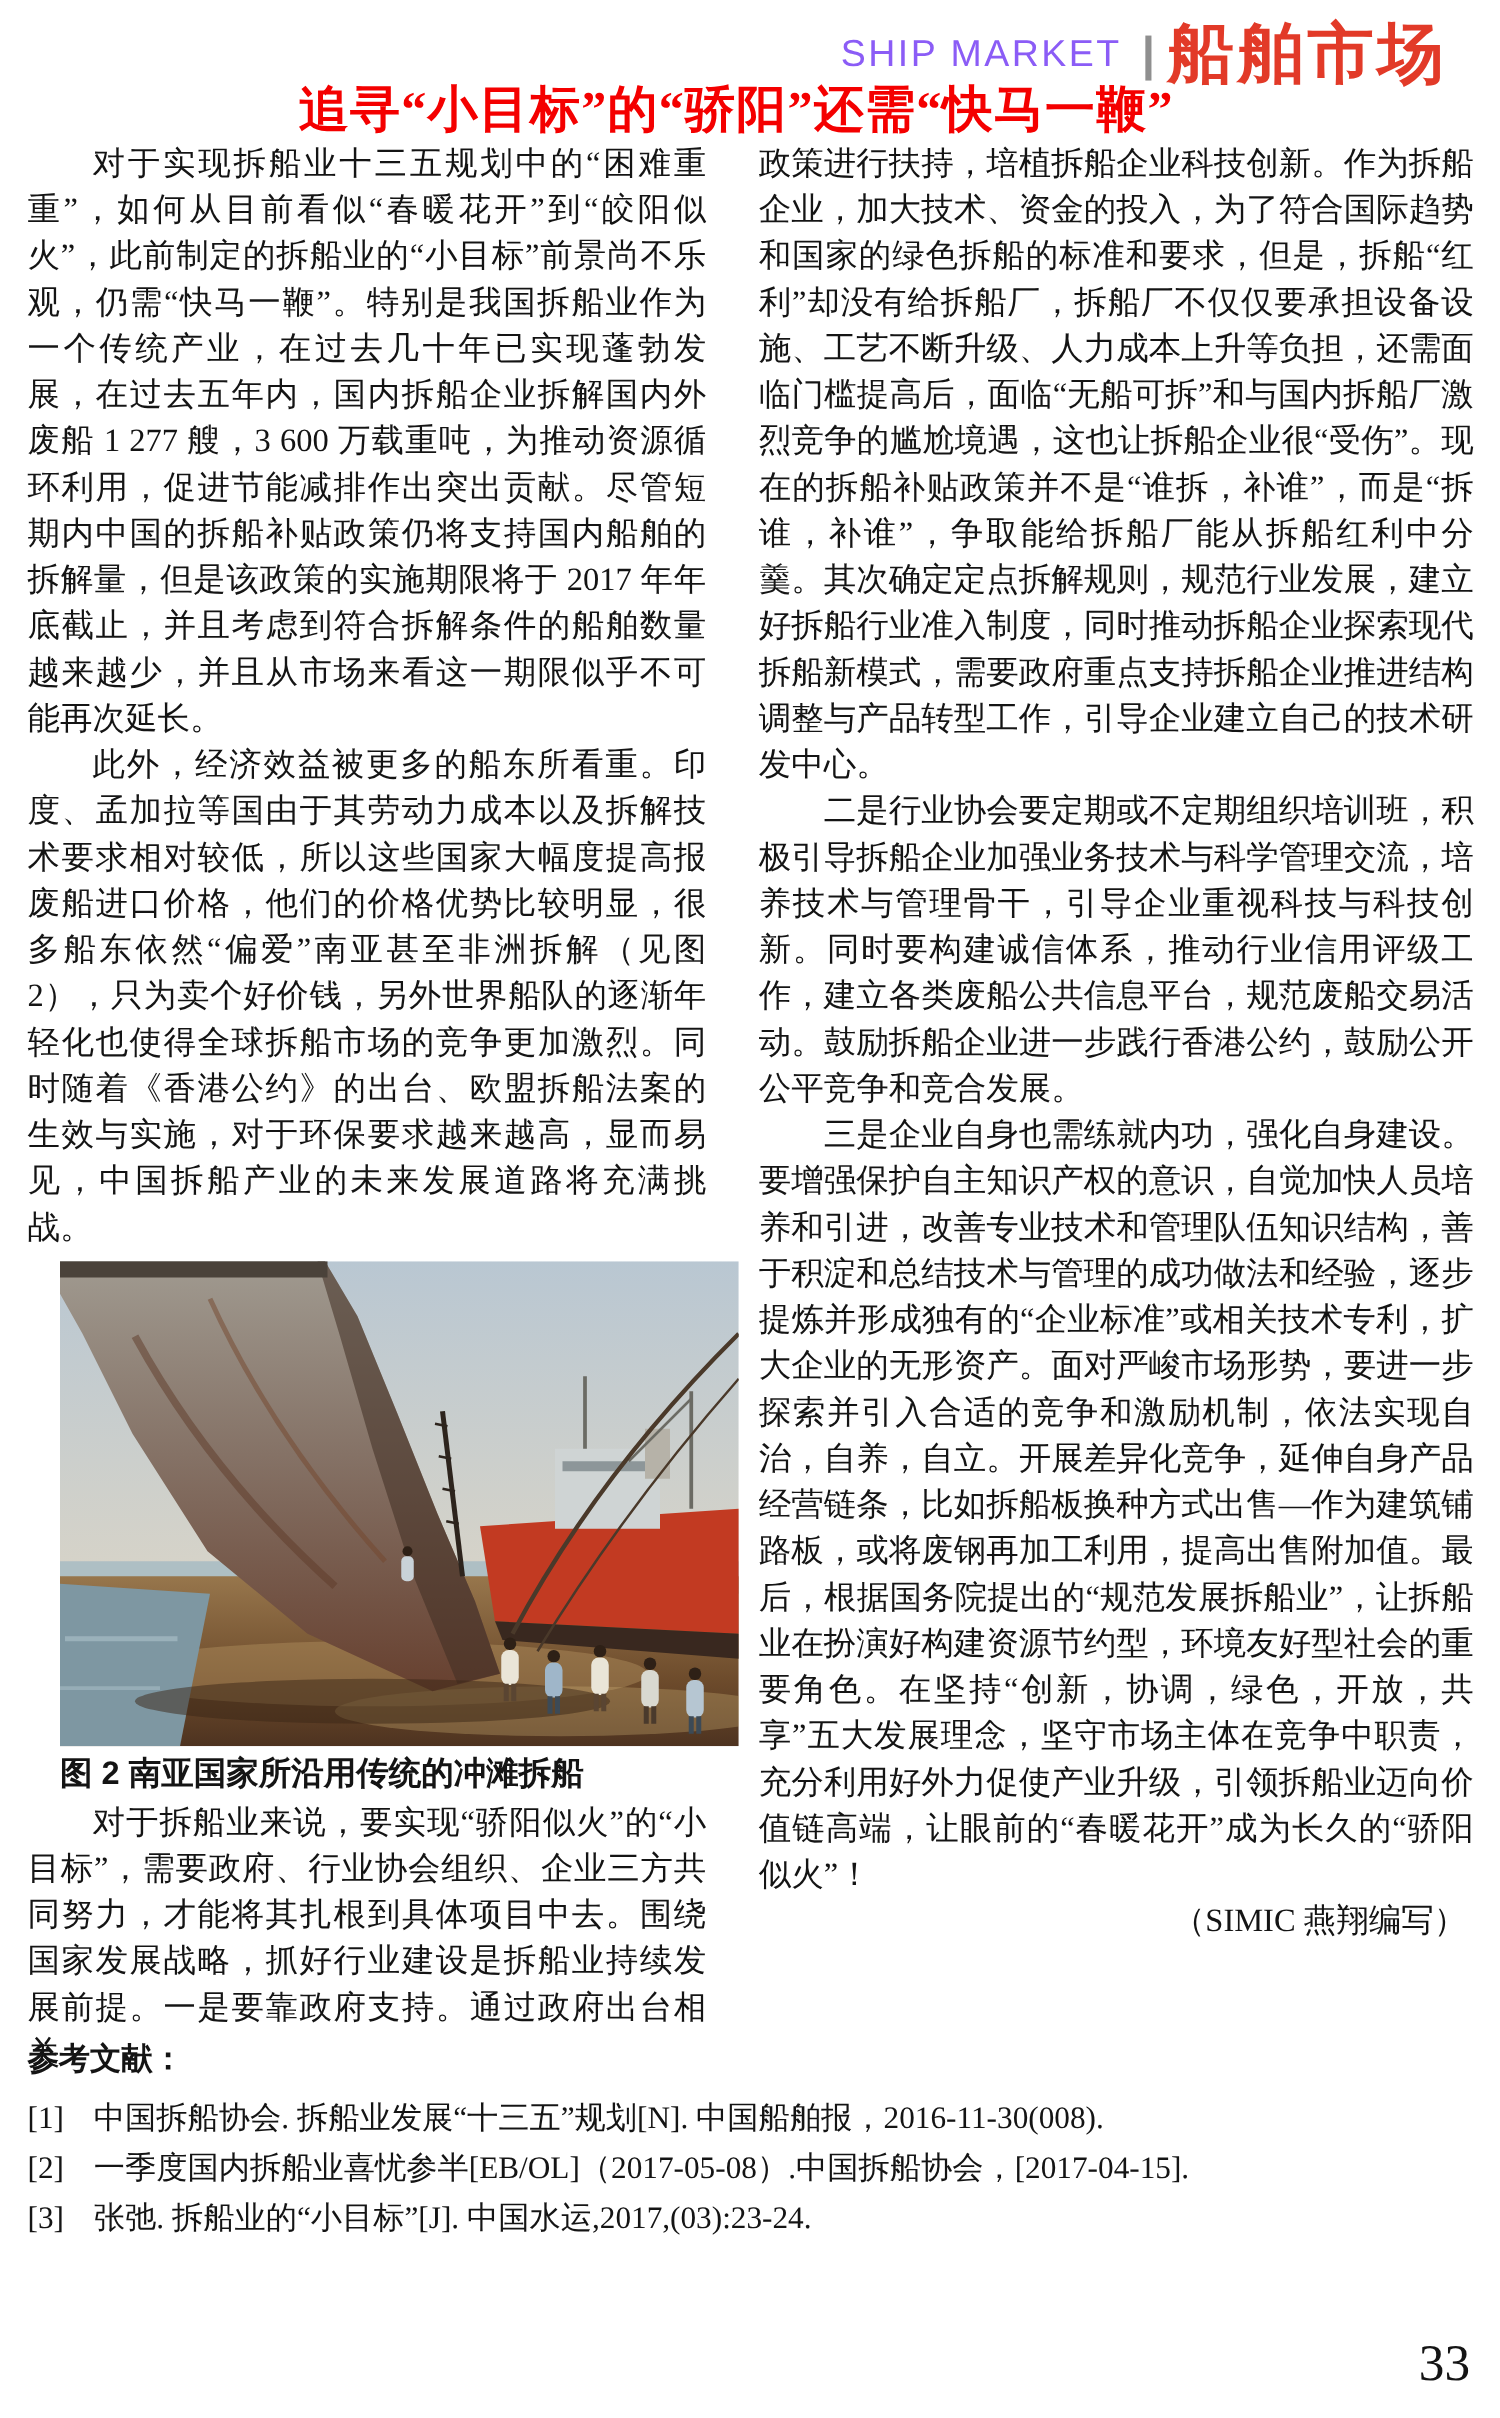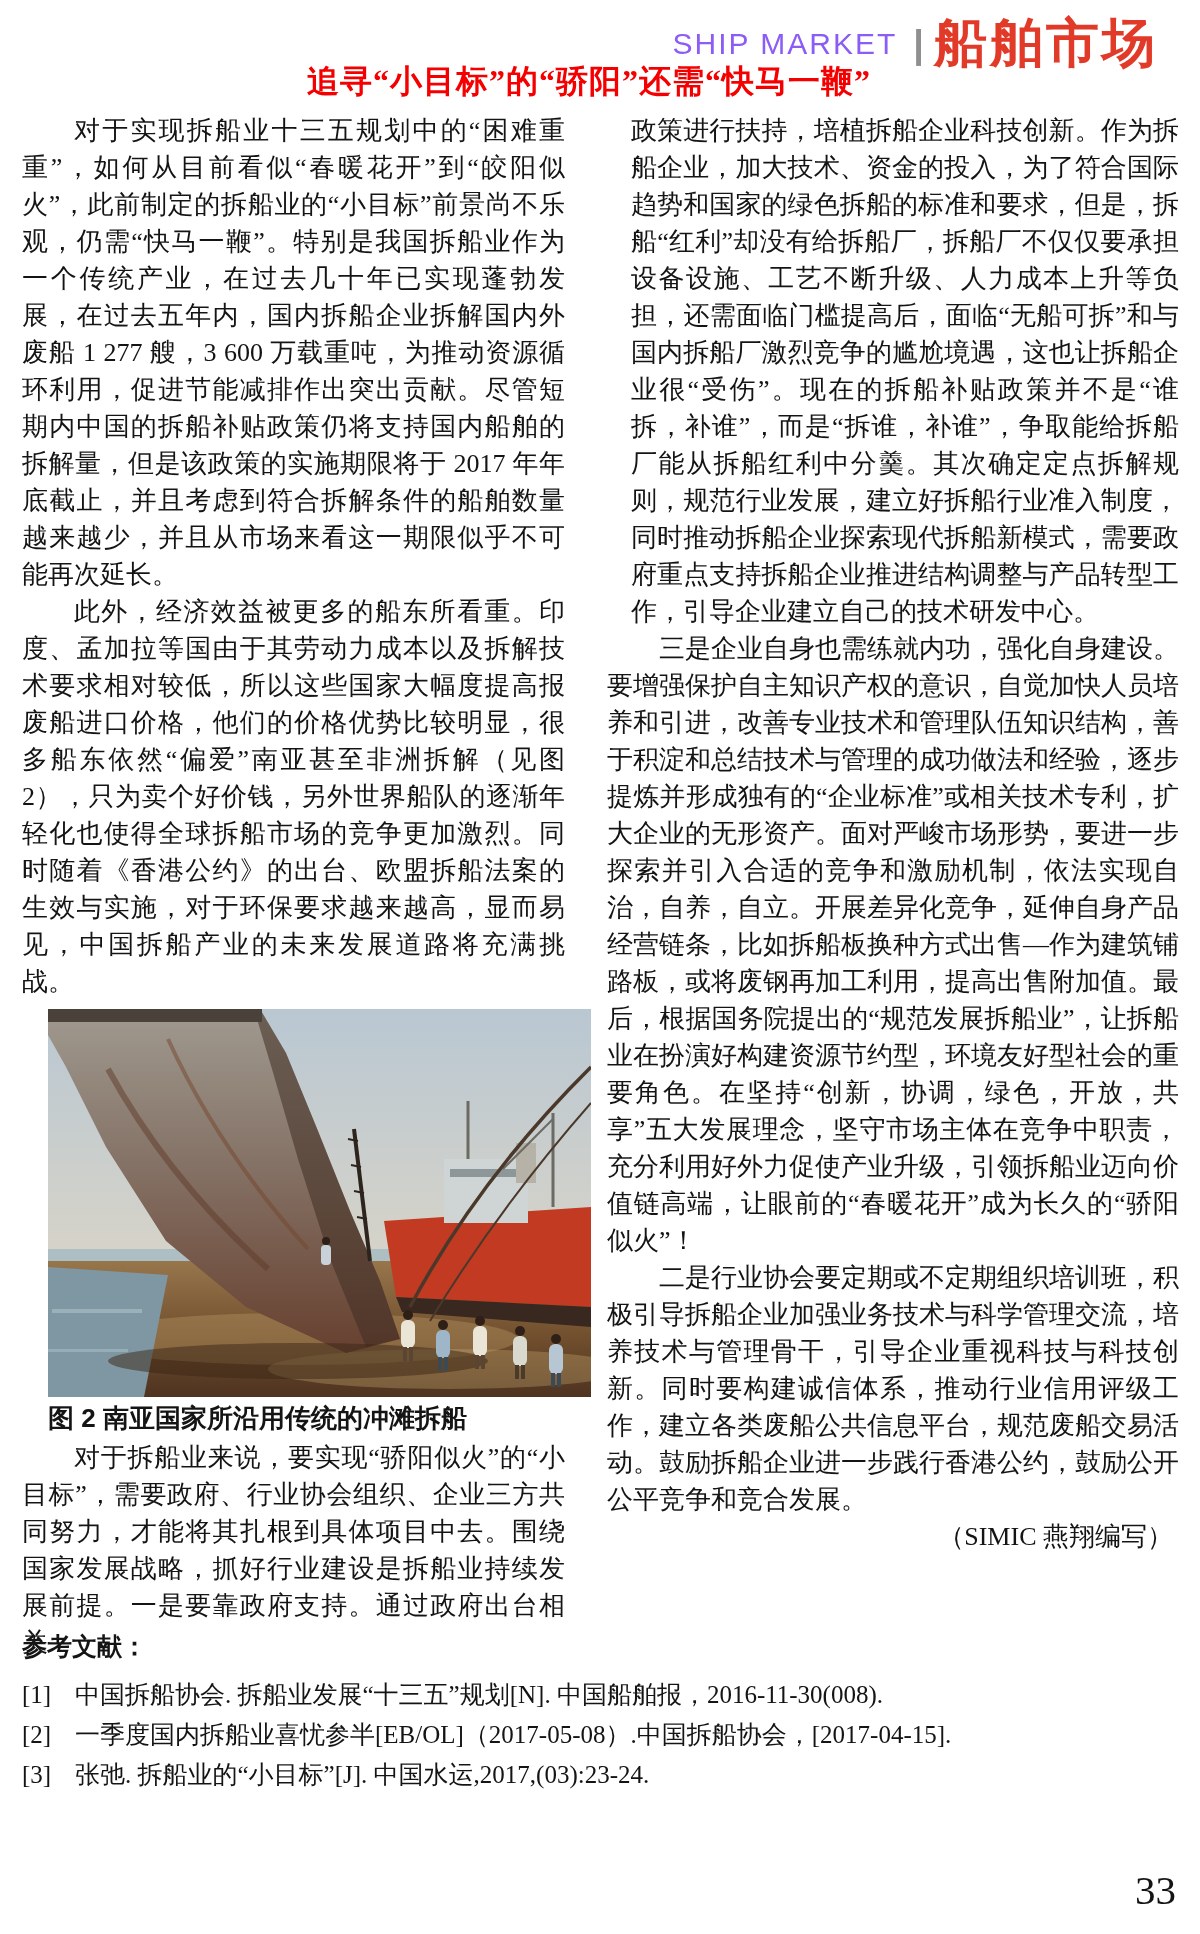--- a/index.html
+++ b/index.html
@@ -10,27 +10,27 @@
   
   .masthead { position:absolute; top:8px; left:0; width:1158px; text-align:right; white-space:nowrap; }
   .m-en { display:inline-block; vertical-align:middle; font-family:"Liberation Sans","DejaVu Sans",sans-serif;
           font-size:30px; color:#8b5cf6; letter-spacing:2px; }
   .m-sep { display:inline-block; vertical-align:middle; color:#8f8f8f; font-size:38px; font-weight:bold;
            margin:0 6px 0 12px; font-family:"Liberation Sans",sans-serif; }
   .m-zh { display:inline-block; vertical-align:middle; font-family:"Liberation Sans","DejaVu Sans",sans-serif;
           font-size:53px; font-weight:bold; color:#e23a28; letter-spacing:3px; }
   
   .title { position:absolute; top:60px; left:0; width:1178px; text-align:center;
-           font-size:32px; font-weight:bold; color:#f40000; letter-spacing:1px; }
+           font-size:40px; font-weight:bold; color:#f40000; letter-spacing:1px; }
   
   .col { position:absolute; top:112px; font-size:26px; line-height:37px; text-align:justify; }
   .col-left  { left:22px;  width:543px; }
   .col-right { left:607px; width:572px; }
   p.body { margin:0; text-indent:2em; }
-  p.noindent { text-indent:0;margin-left:24px; }
+  p.noindent { text-indent:0; }
   
   .figure { margin:9px 0 0 0;padding-left:26px; }
   .figure svg { display:block; width:543px; height:388px; }
   .caption { font-family:"Liberation Sans","DejaVu Sans",sans-serif; font-weight:bold;
              font-size:26px; line-height:42px; text-indent:0; text-align:left; margin:0; }
   .byline { text-align:right; padding-right:6px; margin-top:4px; }
   
   .refs { position:absolute; left:22px; top:1630px; width:1155px; font-size:25px; }
   .refs-heading { font-family:"Liberation Sans","DejaVu Sans",sans-serif; font-weight:bold;
                   font-size:25px; margin:0 0 12px 0; }
@@ -152,22 +152,22 @@
         </g>
       </svg>
       <p class="caption">图 2 南亚国家所沿用传统的冲滩拆船</p>
     </div>
 
     <p class="body">对于拆船业来说，要实现“骄阳似火”的“小目标”，需要政府、行业协会组织、企业三方共同努力，才能将其扎根到具体项目中去。围绕国家发展战略，抓好行业建设是拆船业持续发展前提。一是要靠政府支持。通过政府出台相关</p>
   </div>
 
   <div class="col col-right">
     <p class="body noindent">政策进行扶持，培植拆船企业科技创新。作为拆船企业，加大技术、资金的投入，为了符合国际趋势和国家的绿色拆船的标准和要求，但是，拆船“红利”却没有给拆船厂，拆船厂不仅仅要承担设备设施、工艺不断升级、人力成本上升等负担，还需面临门槛提高后，面临“无船可拆”和与国内拆船厂激烈竞争的尴尬境遇，这也让拆船企业很“受伤”。现在的拆船补贴政策并不是“谁拆，补谁”，而是“拆谁，补谁”，争取能给拆船厂能从拆船红利中分羹。其次确定定点拆解规则，规范行业发展，建立好拆船行业准入制度，同时推动拆船企业探索现代拆船新模式，需要政府重点支持拆船企业推进结构调整与产品转型工作，引导企业建立自己的技术研发中心。</p>
+    <p class="body">二是行业协会要定期或不定期组织培训班，积极引导拆船企业加强业务技术与科学管理交流，培养技术与管理骨干，引导企业重视科技与科技创新。同时要构建诚信体系，推动行业信用评级工作，建立各类废船公共信息平台，规范废船交易活动。鼓励拆船企业进一步践行香港公约，鼓励公开公平竞争和竞合发展。</p>
     <p class="body">三是企业自身也需练就内功，强化自身建设。要增强保护自主知识产权的意识，自觉加快人员培养和引进，改善专业技术和管理队伍知识结构，善于积淀和总结技术与管理的成功做法和经验，逐步提炼并形成独有的“企业标准”或相关技术专利，扩大企业的无形资产。面对严峻市场形势，要进一步探索并引入合适的竞争和激励机制，依法实现自治，自养，自立。开展差异化竞争，延伸自身产品经营链条，比如拆船板换种方式出售—作为建筑铺路板，或将废钢再加工利用，提高出售附加值。最后，根据国务院提出的“规范发展拆船业”，让拆船业在扮演好构建资源节约型，环境友好型社会的重要角色。在坚持“创新，协调，绿色，开放，共享”五大发展理念，坚守市场主体在竞争中职责，充分利用好外力促使产业升级，引领拆船业迈向价值链高端，让眼前的“春暖花开”成为长久的“骄阳似火”！</p>
-    <p class="body">二是行业协会要定期或不定期组织培训班，积极引导拆船企业加强业务技术与科学管理交流，培养技术与管理骨干，引导企业重视科技与科技创新。同时要构建诚信体系，推动行业信用评级工作，建立各类废船公共信息平台，规范废船交易活动。鼓励拆船企业进一步践行香港公约，鼓励公开公平竞争和竞合发展。</p>
     <p class="body noindent byline">（SIMIC  燕翔编写）</p>
   </div>
 
   <div class="refs">
     <p class="refs-heading">参考文献：</p>
     <div class="ref-item">
       <span class="ref-label">[1]</span>
       <span class="ref-text">中国拆船协会. 拆船业发展“十三五”规划[N]. 中国船舶报，2016-11-30(008).</span>
     </div>
     <div class="ref-item">

